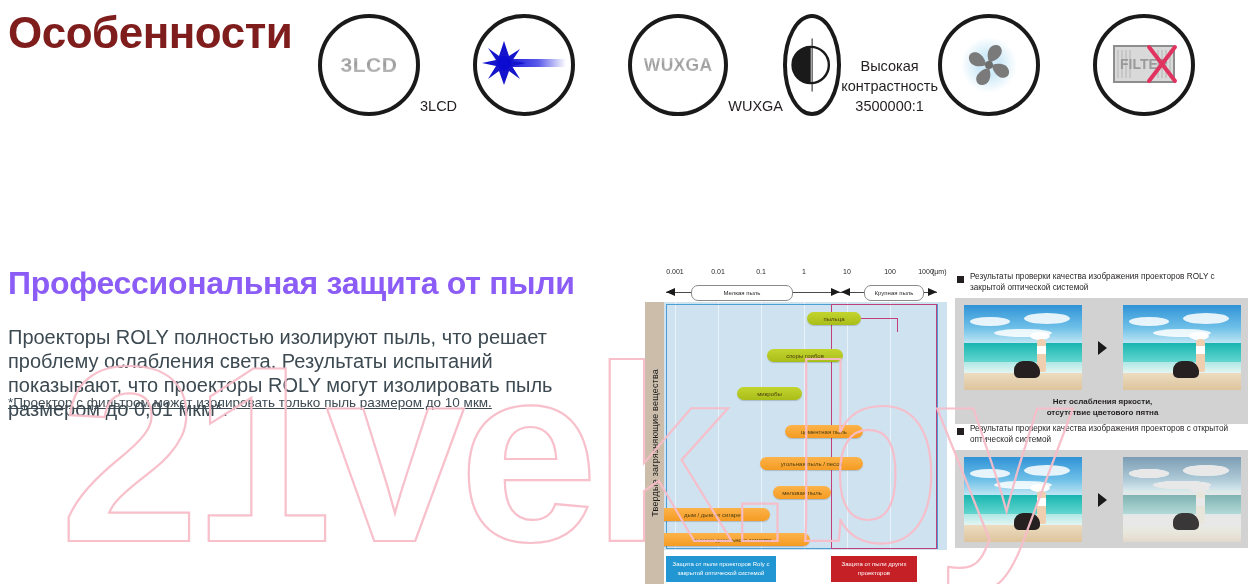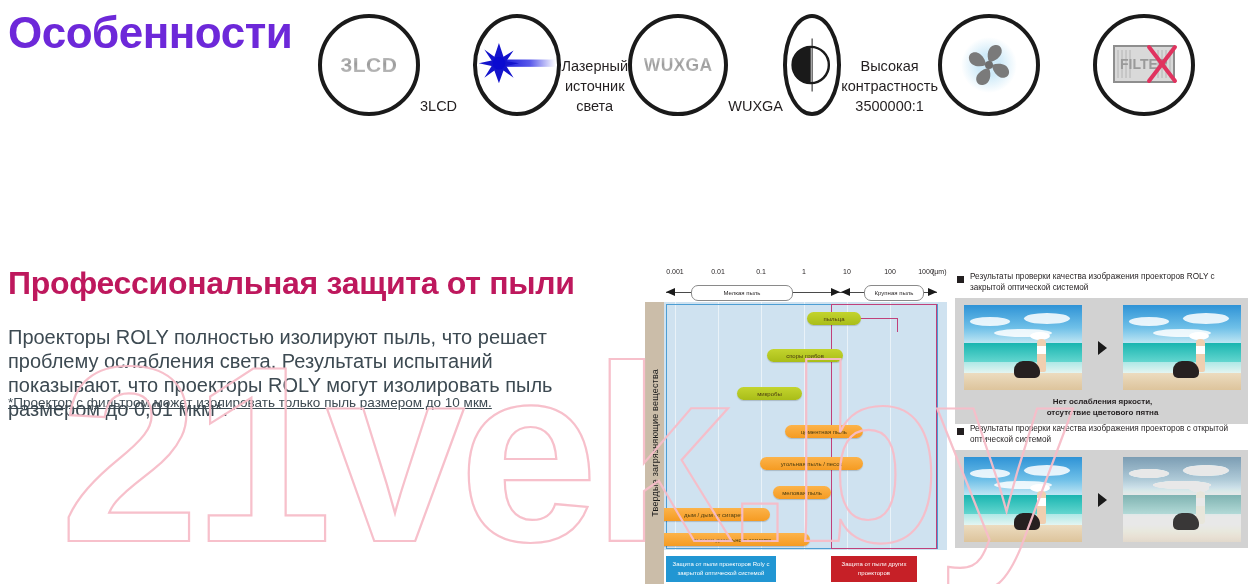--- a/index.html
+++ b/index.html
@@ -18,21 +18,21 @@
     color:transparent;
     -webkit-text-stroke:2.2px #f7bdc9;
     white-space:nowrap; line-height:250px;
     pointer-events:none; z-index:40; opacity:.95;
   }
 
   
   .features{ position:absolute; left:0; top:0; width:1248px; height:232px; }
   .feat-title{
     position:absolute; left:8px; top:8px;
-    font-size:44px; font-weight:700; letter-spacing:-0.5px; color:#6d28d9;
+    font-size:44px; font-weight:700; letter-spacing:-0.5px; color:#7f1d1d;
     font-family:"Liberation Sans",sans-serif;
   }
   .feat-row{ position:absolute; left:318px; top:14px; width:930px; display:flex; }
   .feat{ width:155px; display:flex; flex-direction:row; align-items:flex-end; }
   .circle{
     width:94px;height:94px;border-radius:50%;
     border:4px solid #1a1a1a; background:#fff;
     display:flex;align-items:center;justify-content:center;
     position:relative; overflow:hidden;
   }
@@ -46,21 +46,21 @@
   }
   .txtwuxga{
     font-size:17.5px;font-weight:700;letter-spacing:.3px;
     background:linear-gradient(180deg,#d2d2d2 0%,#9a9a9a 45%,#c9c9c9 100%);
     -webkit-background-clip:text;background-clip:text;color:transparent;
   }
 
   
   .dust-title{
     position:absolute; left:8px; top:265px;
-    font-size:32px;font-weight:700;color:#be185d;letter-spacing:-0.3px;
+    font-size:32px;font-weight:700;color:#8b5cf6;letter-spacing:-0.3px;
   }
   .dust-body{
     position:absolute;left:8px;top:325px;width:575px;
     font-size:20px;line-height:24px;color:#3d4a52;
   }
   .dust-note{
     position:absolute;left:8px;top:393px;width:600px;
     font-size:13.5px;line-height:20px;color:#3d4a52;text-decoration:underline;
   }
 
@@ -157,23 +157,20 @@
               <stop offset="0%" stop-color="#1010d8"></stop>
                 <stop offset="55%" stop-color="#5a5aea"></stop>
                 <stop offset="100%" stop-color="#ffffff"></stop>
             </linearGradient>
           </defs>
           <rect x="24" y="24" width="62" height="8" fill="url(#beam)"></rect>
           <polygon fill="#1414cc" points="24,6 29,21 40,14 32,26 46,28 32,31 40,44 29,36 24,50 19,36 8,44 16,31 2,28 16,25 8,13 19,21"></polygon>
           <circle cx="24" cy="28" r="7" fill="#0a0ad0"></circle>
         </svg>
       </div>
-      <div class="feat-label" style="white-space:pre-line">Лазерный
-источник
-света</div>
     </div>
 
     <div class="feat">
       <div class="circle">
         <span class="txtwuxga">WUXGA</span>
       </div>
       <div class="feat-label" style="white-space:pre-line">WUXGA</div>
     </div>
 
     <div class="feat">

